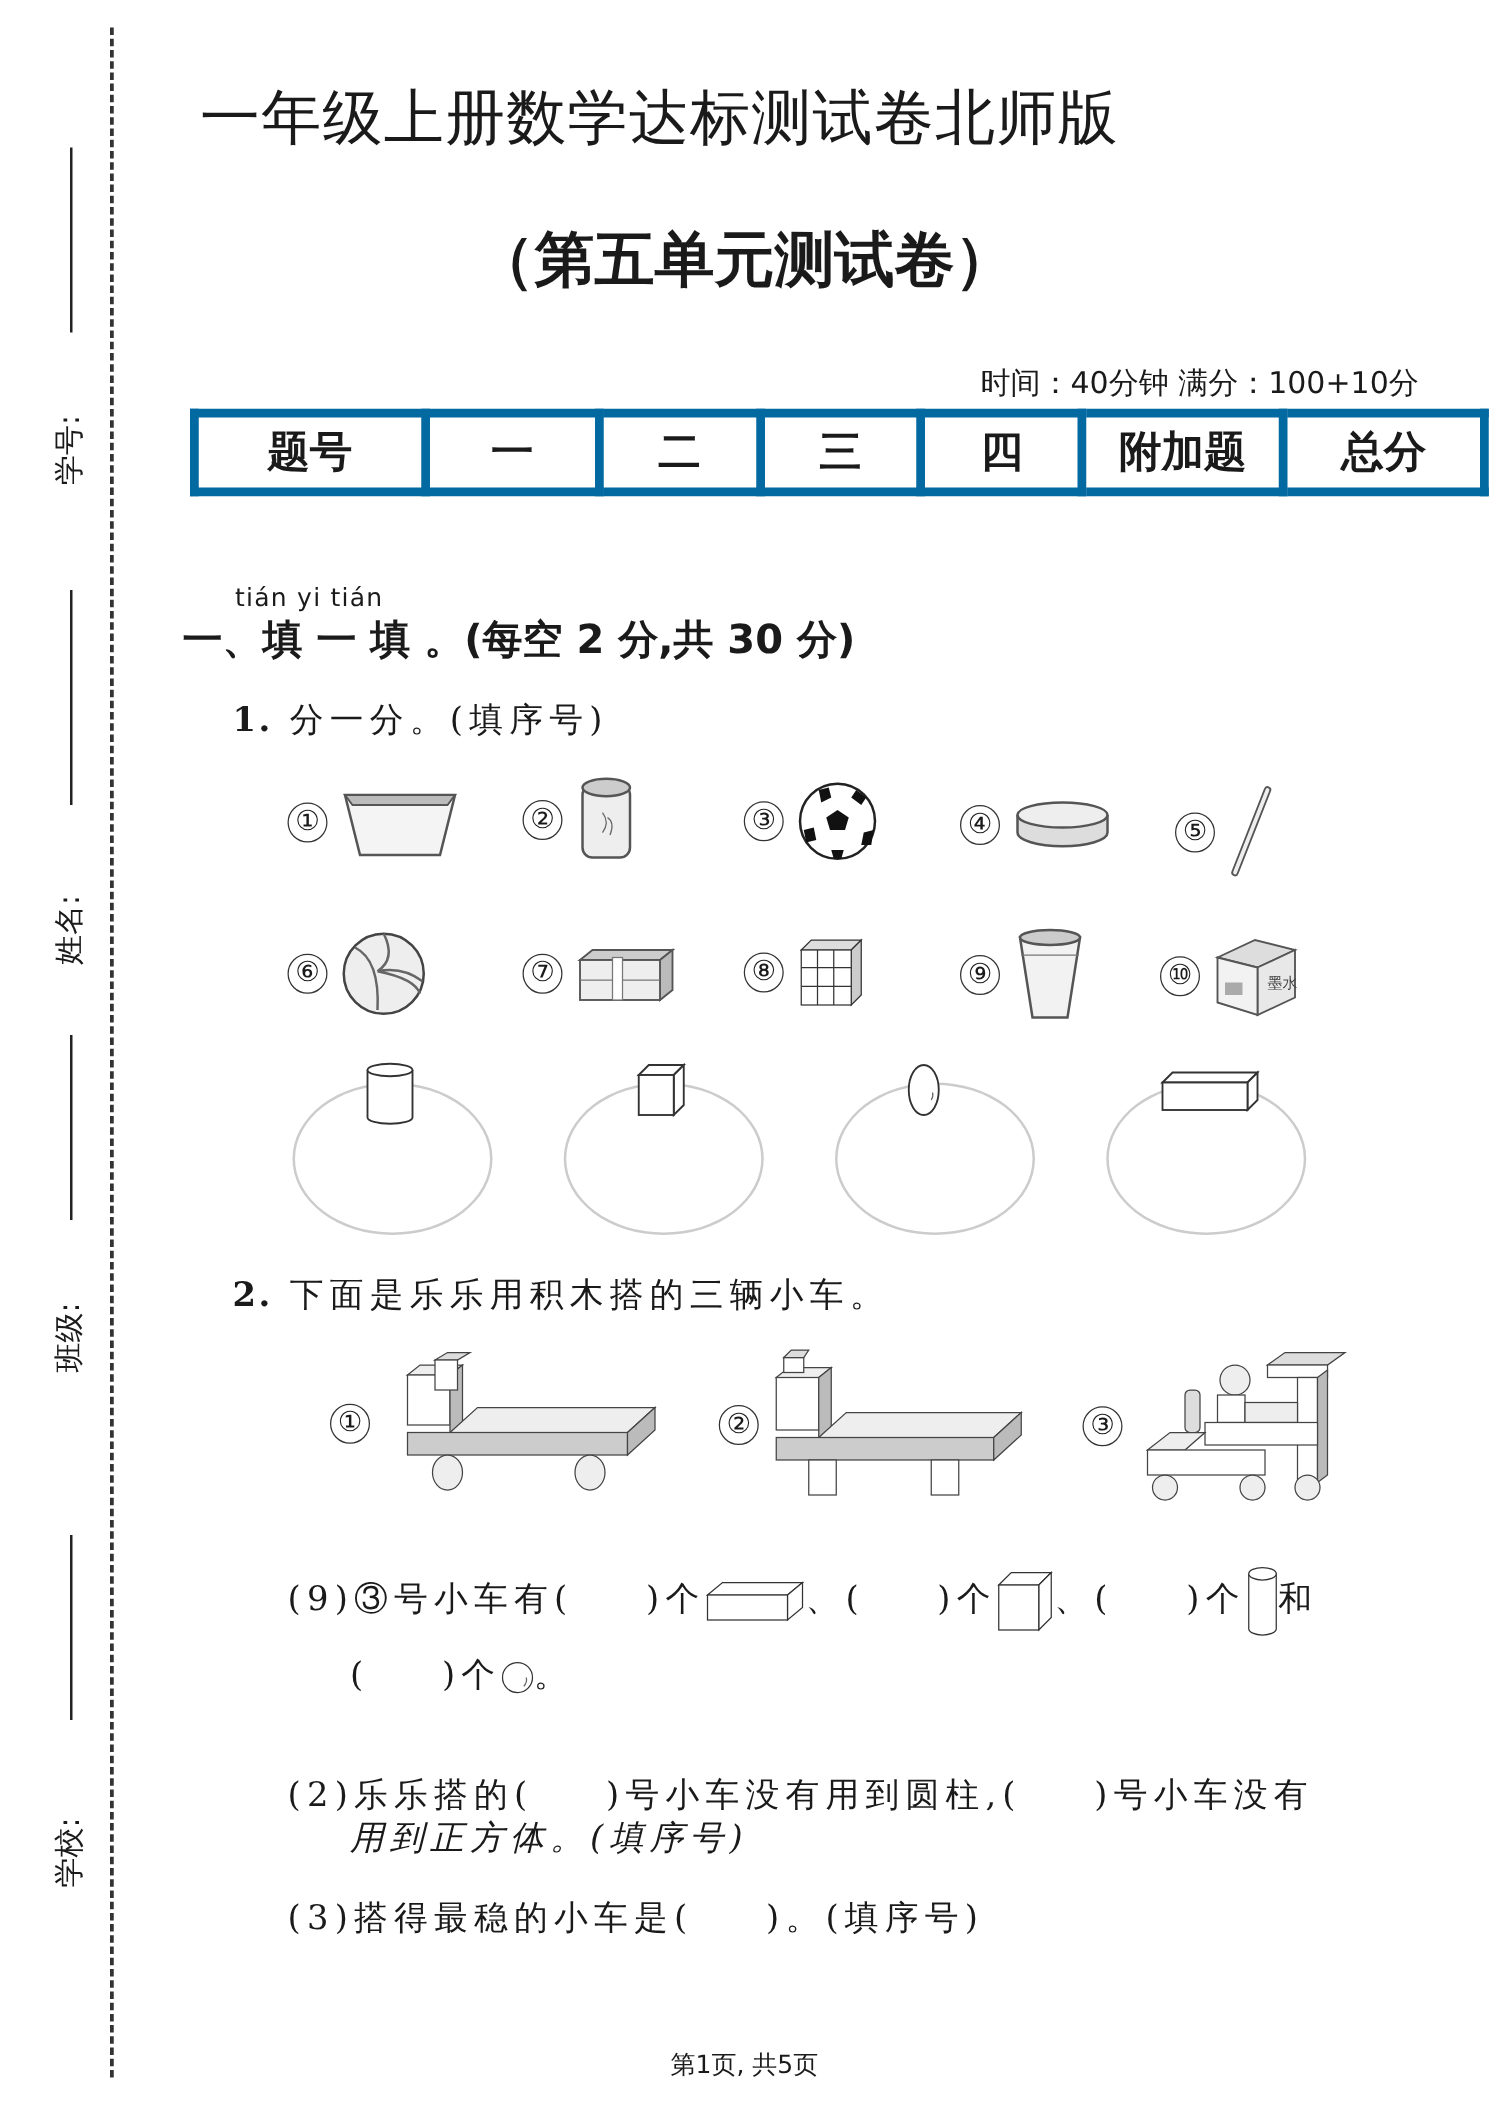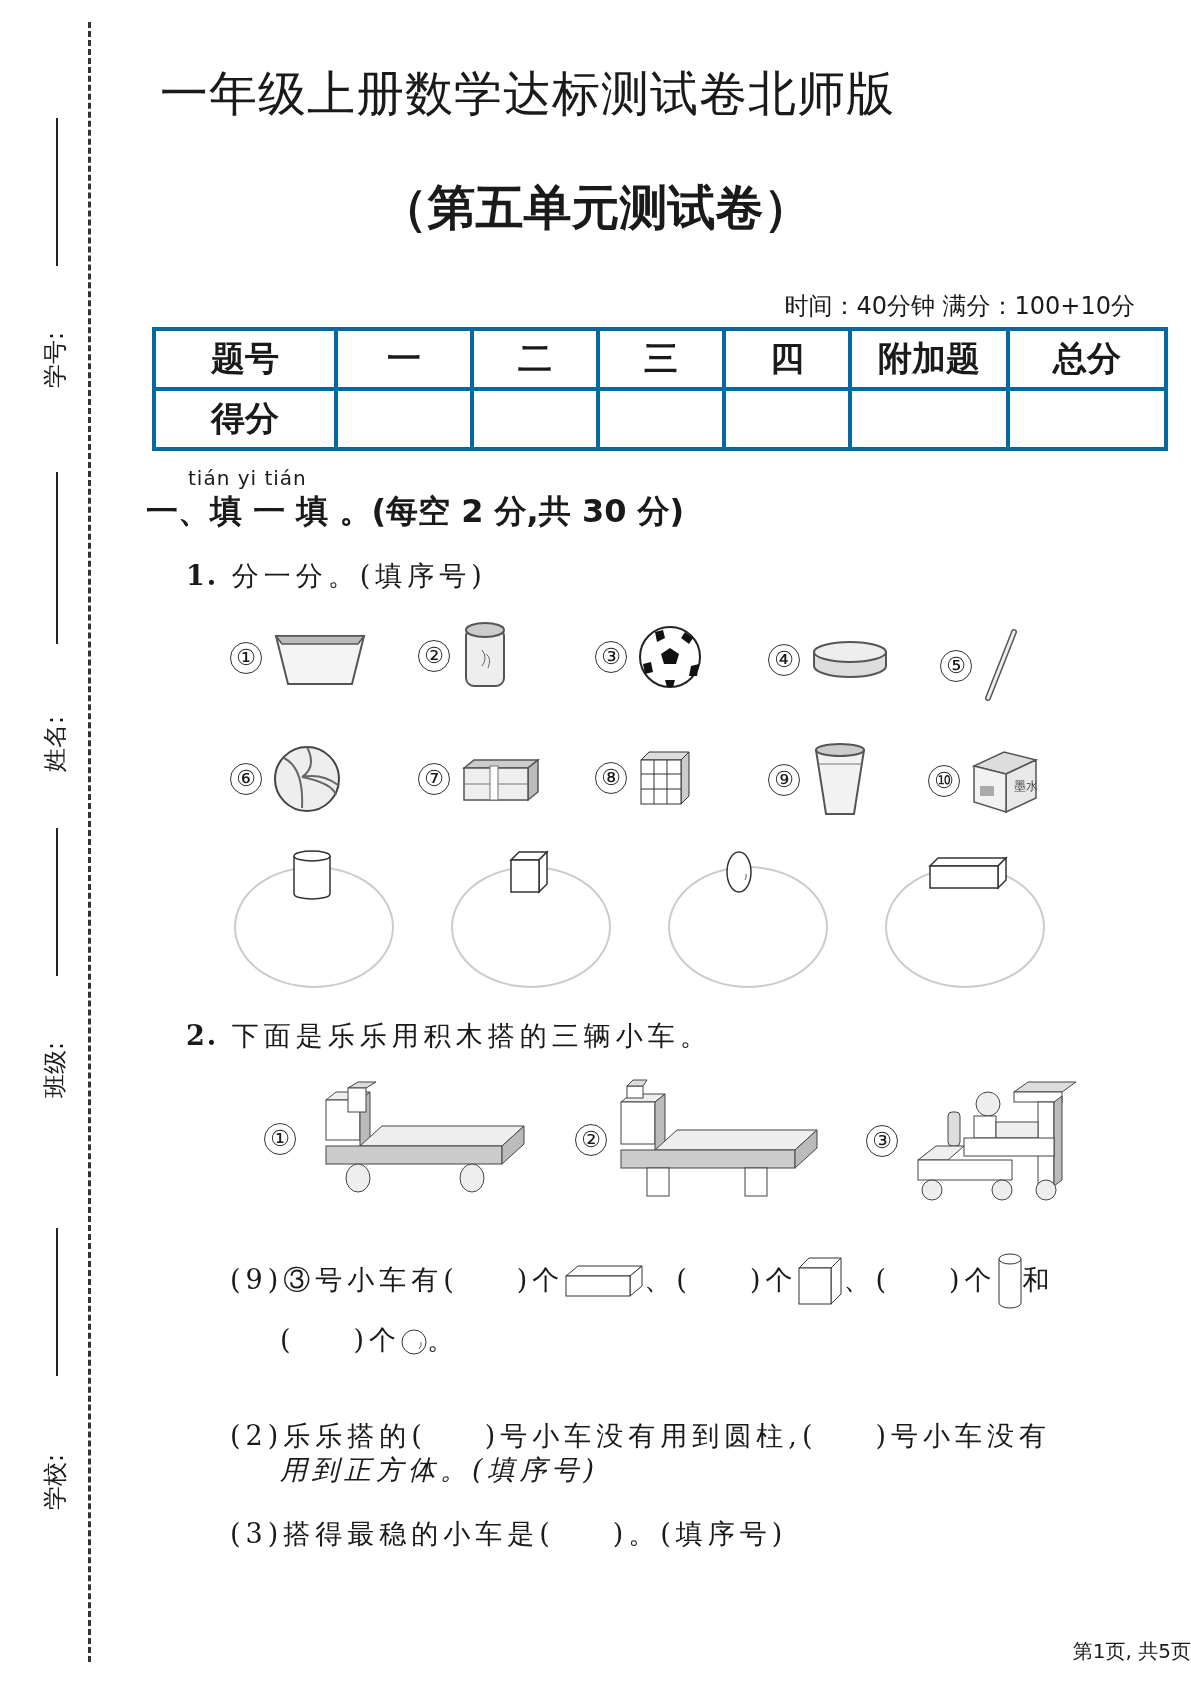--- a/index.html
+++ b/index.html
@@ -10,33 +10,33 @@
   .dash-line{left:88px;top:22px;width:0;height:1640px;border-left:3px dashed #333;}
   .bind-line{left:56px;width:0;border-left:2px solid #222;}
   .bind-label{left:20px;width:70px;height:40px;transform:rotate(-90deg);transform-origin:center;
               font-size:24px;text-align:center;line-height:40px;}
   
   .title{left:160px;top:62px;width:1000px;font-size:48px;font-weight:normal;letter-spacing:1px;}
   .subtitle{left:0;top:176px;width:1191px;text-align:center;font-size:48px;font-weight:bold;}
   .meta{right:56px;top:290px;font-size:24px;}
   
   table.score{position:absolute;left:152px;top:327px;border-collapse:collapse;}
-  table.score td{border:4px solid #0369a1;height:56px;text-align:center;font-size:34px;font-weight:bold;padding:0;}
+  table.score td{border:7px solid #0369a1;height:56px;text-align:center;font-size:34px;font-weight:bold;padding:0;}
   
   .pinyin{left:188px;top:466px;font-size:20px;letter-spacing:1px;}
   .sec-title{left:128px;top:490px;font-size:32px;font-weight:bold;margin-left:18px;}
   .q{font-family:"DejaVu Serif","Liberation Serif",serif;font-size:27px;letter-spacing:5px;}
   .q b{letter-spacing:2px;}
   .num{font-family:"DejaVu Serif","Liberation Serif",serif;font-size:30px;display:inline-block;
        width:30px;height:30px;border:1.5px solid #333;border-radius:50%;text-align:center;line-height:30px;font-size:22px;}
   .item{display:flex;align-items:center;gap:10px;}
   .oval{border:2px solid #ccc;border-radius:50%;}
   .blank{display:inline-block;width:58px;}
   .shape-inline{display:inline-block;vertical-align:middle;}
-  .footer{left:0;width:1191px;top:1638px;text-align:right;font-size:20px;}
+  .footer{left:0;width:1191px;top:1638px;text-align:center;font-size:20px;}
 </style>
 </head>
 <body>
 
 <div class="abs dash-line"></div>
 <div class="abs bind-line" style="top:118px;height:148px;"></div>
 <div class="abs bind-label" style="top:340px;">学号:</div>
 <div class="abs bind-line" style="top:472px;height:172px;"></div>
 <div class="abs bind-label" style="top:724px;">姓名:</div>
 <div class="abs bind-line" style="top:828px;height:148px;"></div>
@@ -51,29 +51,20 @@
 <table class="score">
   <tbody>
       <tr>
     <td style="width:178px">题号</td>
     <td style="width:132px">一</td>
     <td style="width:122px">二</td>
     <td style="width:122px">三</td>
     <td style="width:122px">四</td>
     <td style="width:154px">附加题</td>
     <td style="width:154px">总分</td>
-  </tr>
-  <tr>
-    <td>得分</td>
-    <td></td>
-    <td></td>
-    <td></td>
-    <td></td>
-    <td></td>
-    <td></td>
   </tr>
 </tbody>
   </table>
 
 <div class="abs pinyin">tián  yi  tián</div>
 <div class="abs sec-title">一、填 一 填 。(每空 2 分,共 30 分)</div>
 
 <div class="abs q" style="left:186px;top:558px;">
   <b>1.</b> <span>分一分。(填序号)</span>
 </div>

